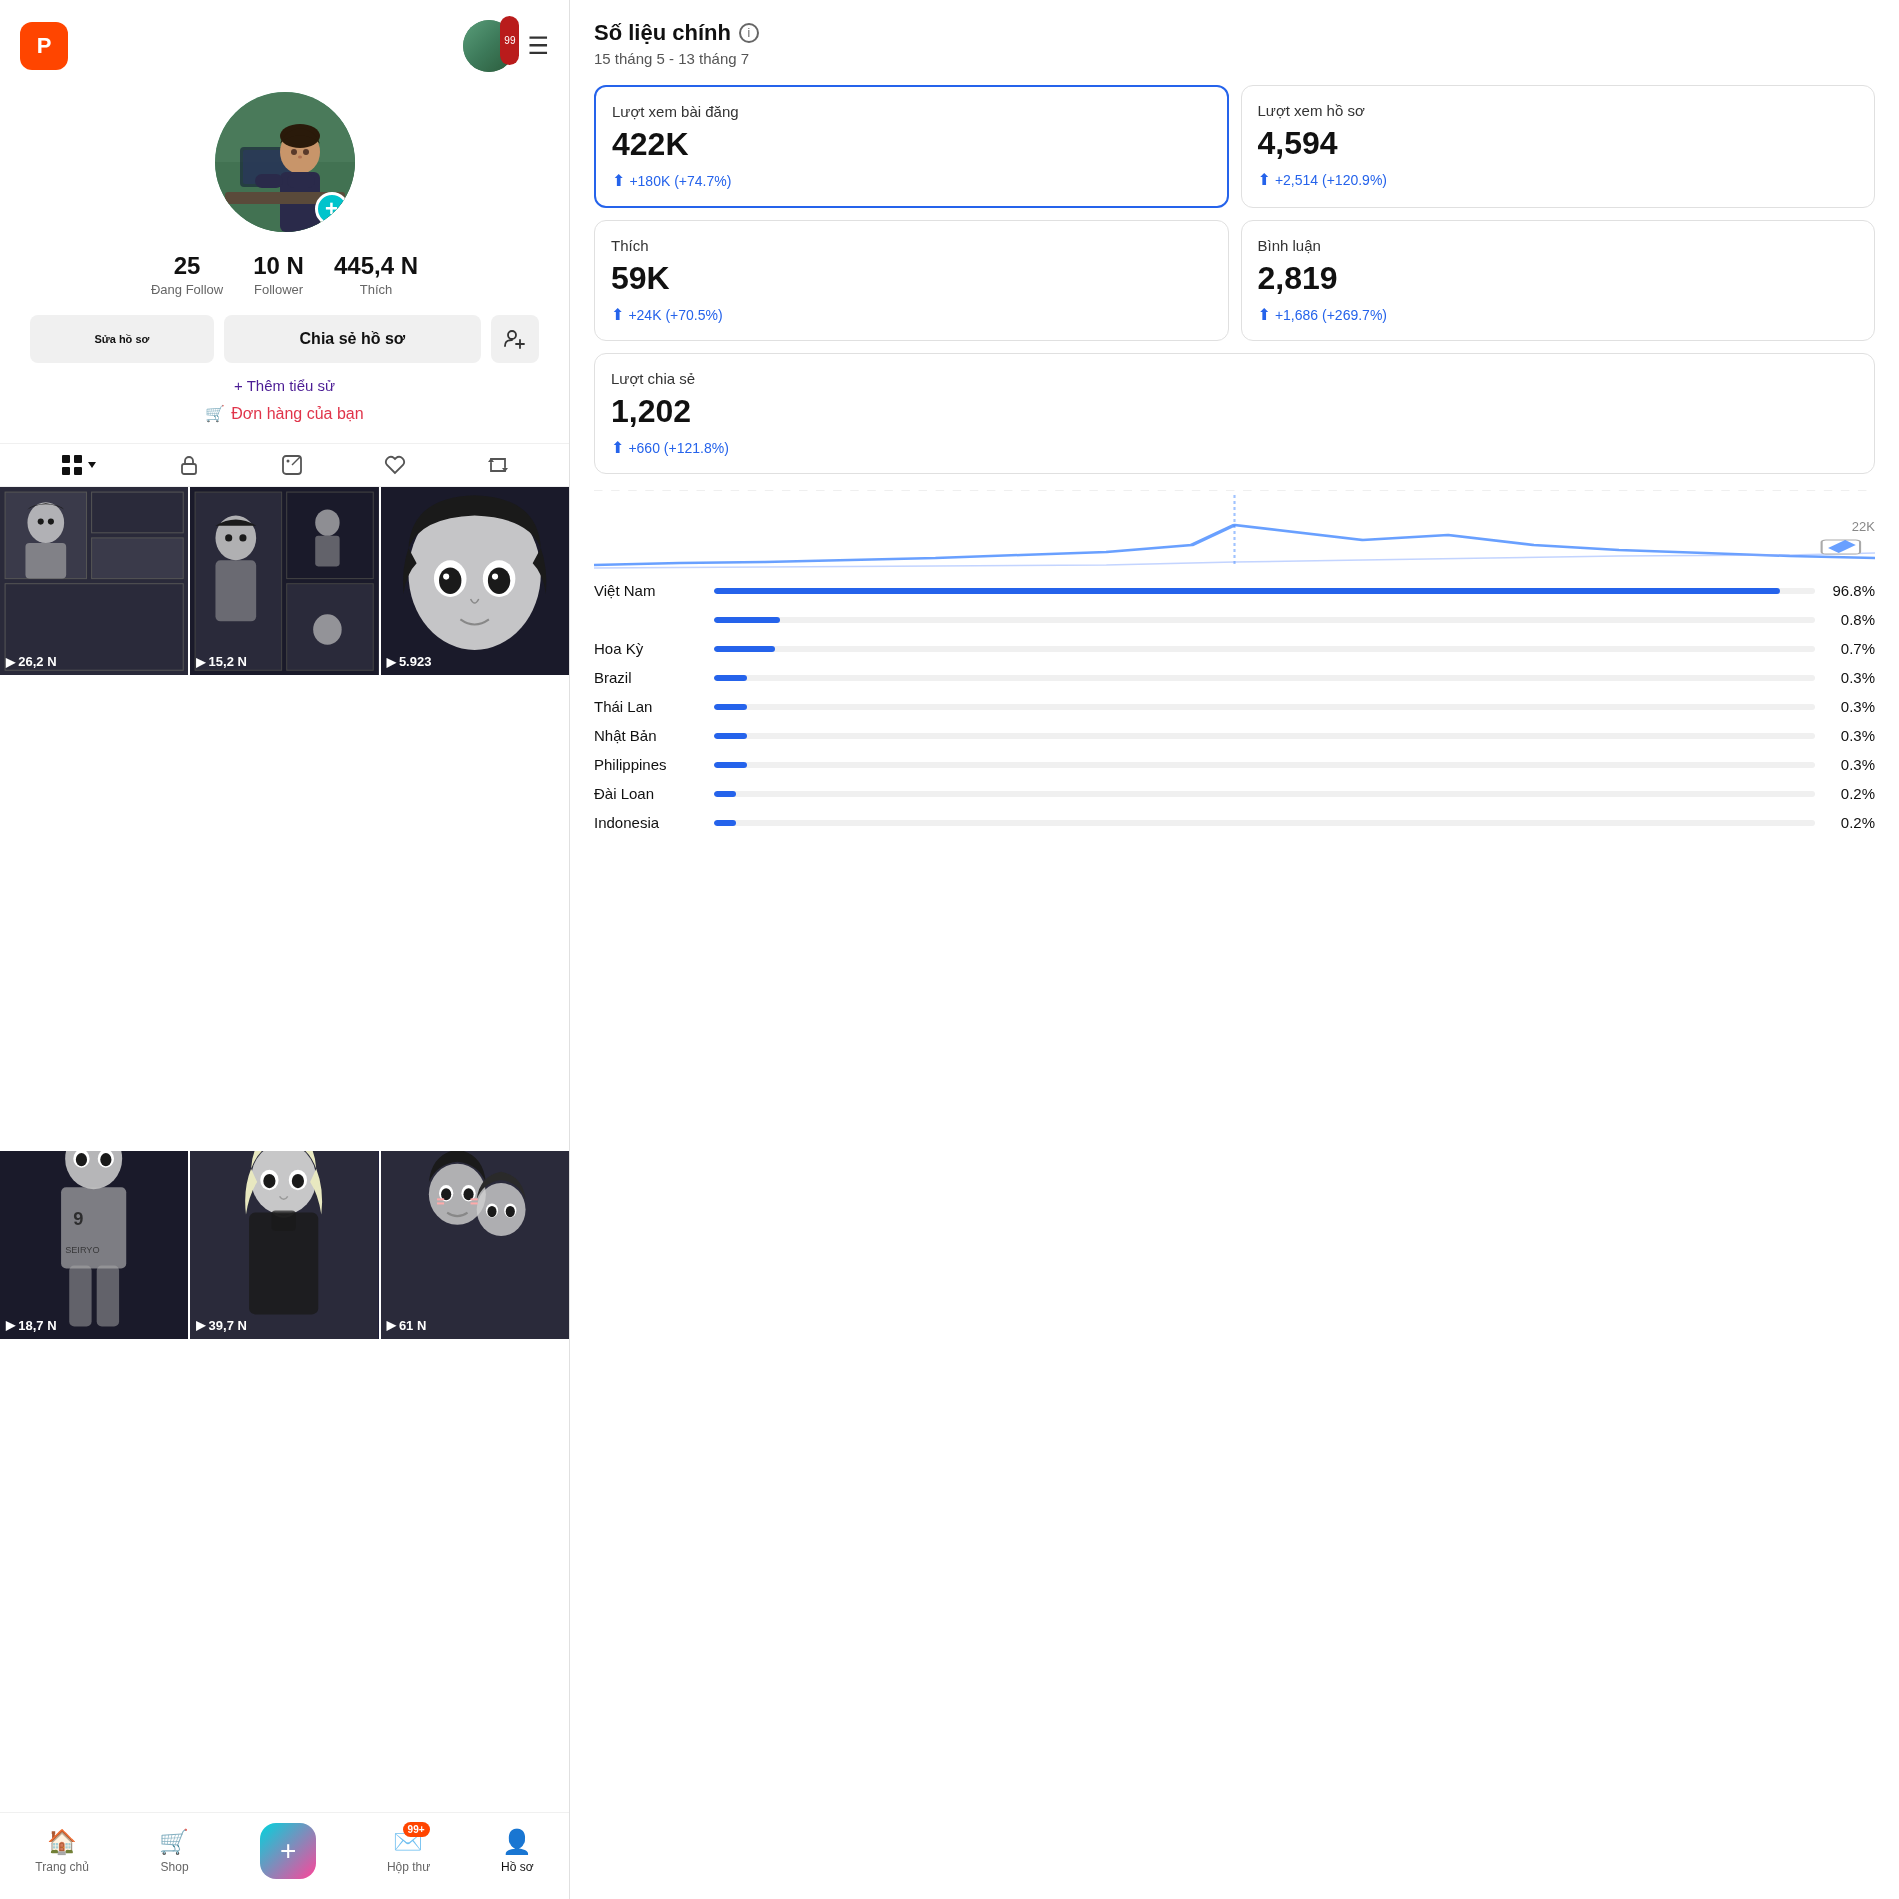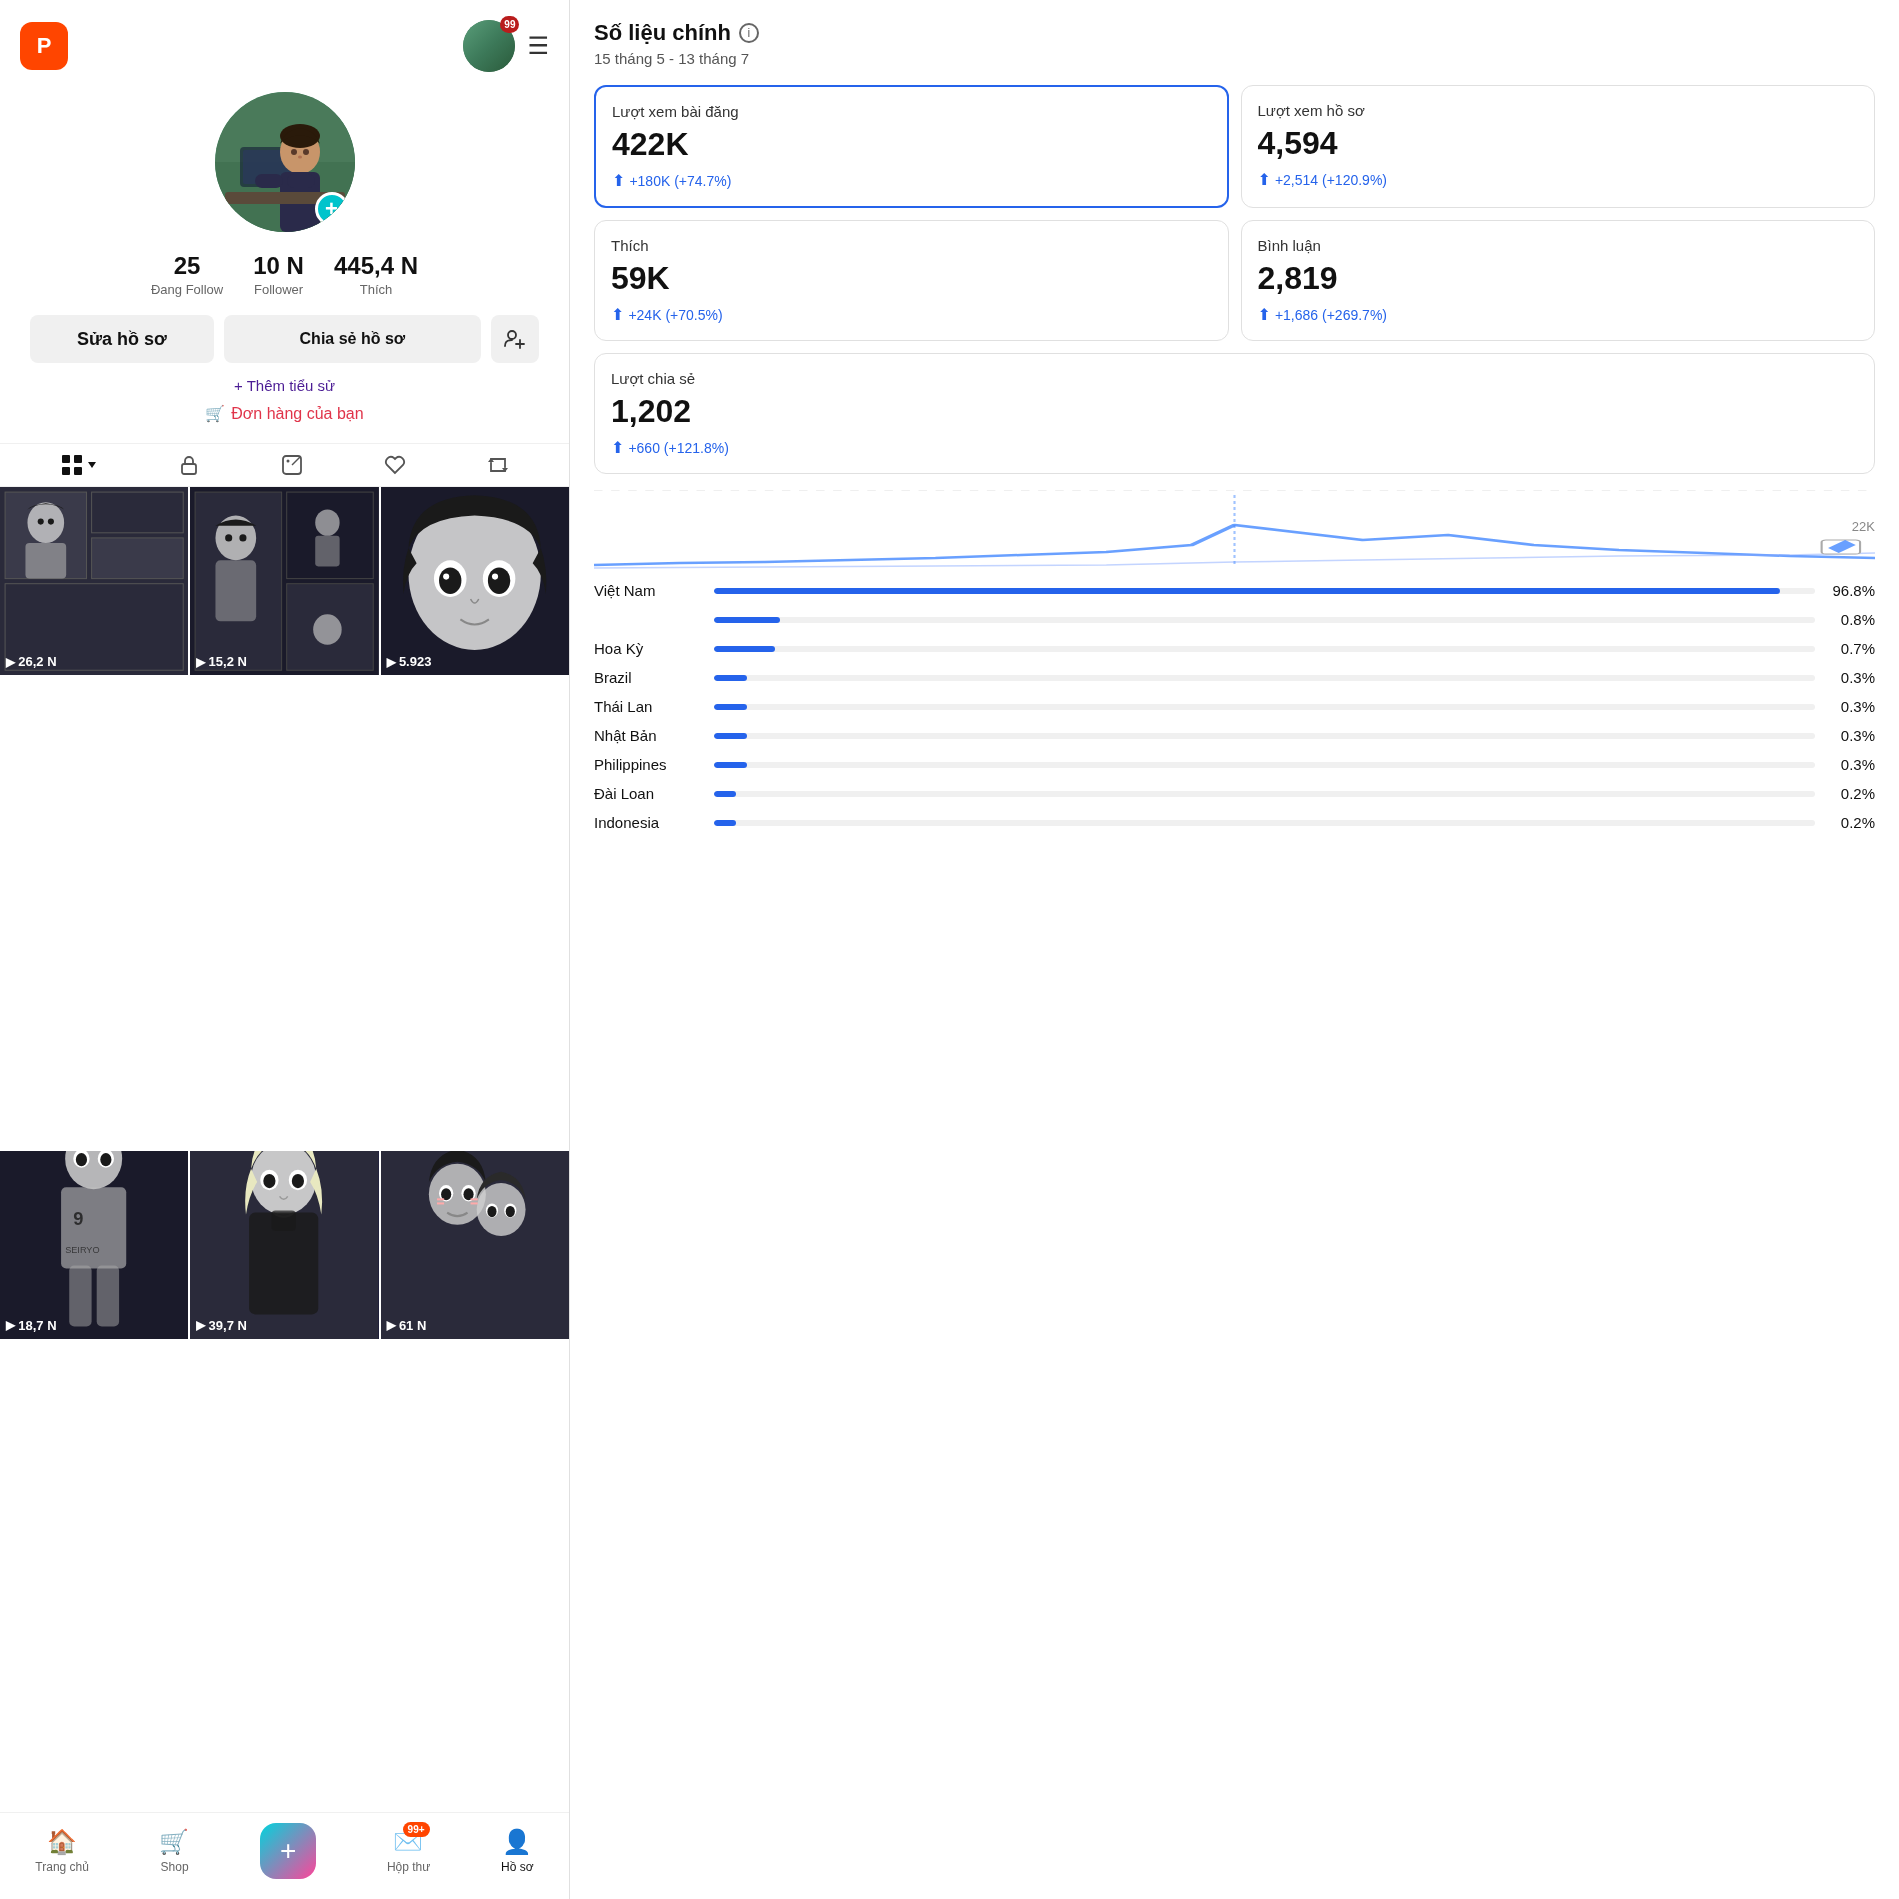--- a/index.html
+++ b/index.html
@@ -68,22 +68,22 @@
     }
 
     .notification-badge {
       position: absolute;
       top: -4px;
       right: -4px;
       background: #b91c1c;
       color: white;
       font-size: 10px;
       border-radius: 10px;
-      padding: 3px 4px;
-      font-weight: bold;
+      padding: 19px 4px;
+      font-weight: normal;
     }
 
     .hamburger {
       font-size: 24px;
       cursor: pointer;
       color: #333;
     }
 
     .profile-section {
       display: flex;
@@ -153,21 +153,21 @@
       width: 100%;
       padding: 0 10px;
     }
 
     .btn-sua {
       flex: 1;
       padding: 12px 0;
       background: #f0f0f0;
       border: none;
       border-radius: 8px;
-      font-size: 18px;
+      font-size: 11px;
       font-weight: 600;
       color: #111;
       cursor: pointer;
     }
 
     .btn-chia {
       flex: 1.4;
       padding: 12px 0;
       background: #f0f0f0;
       border: none;

